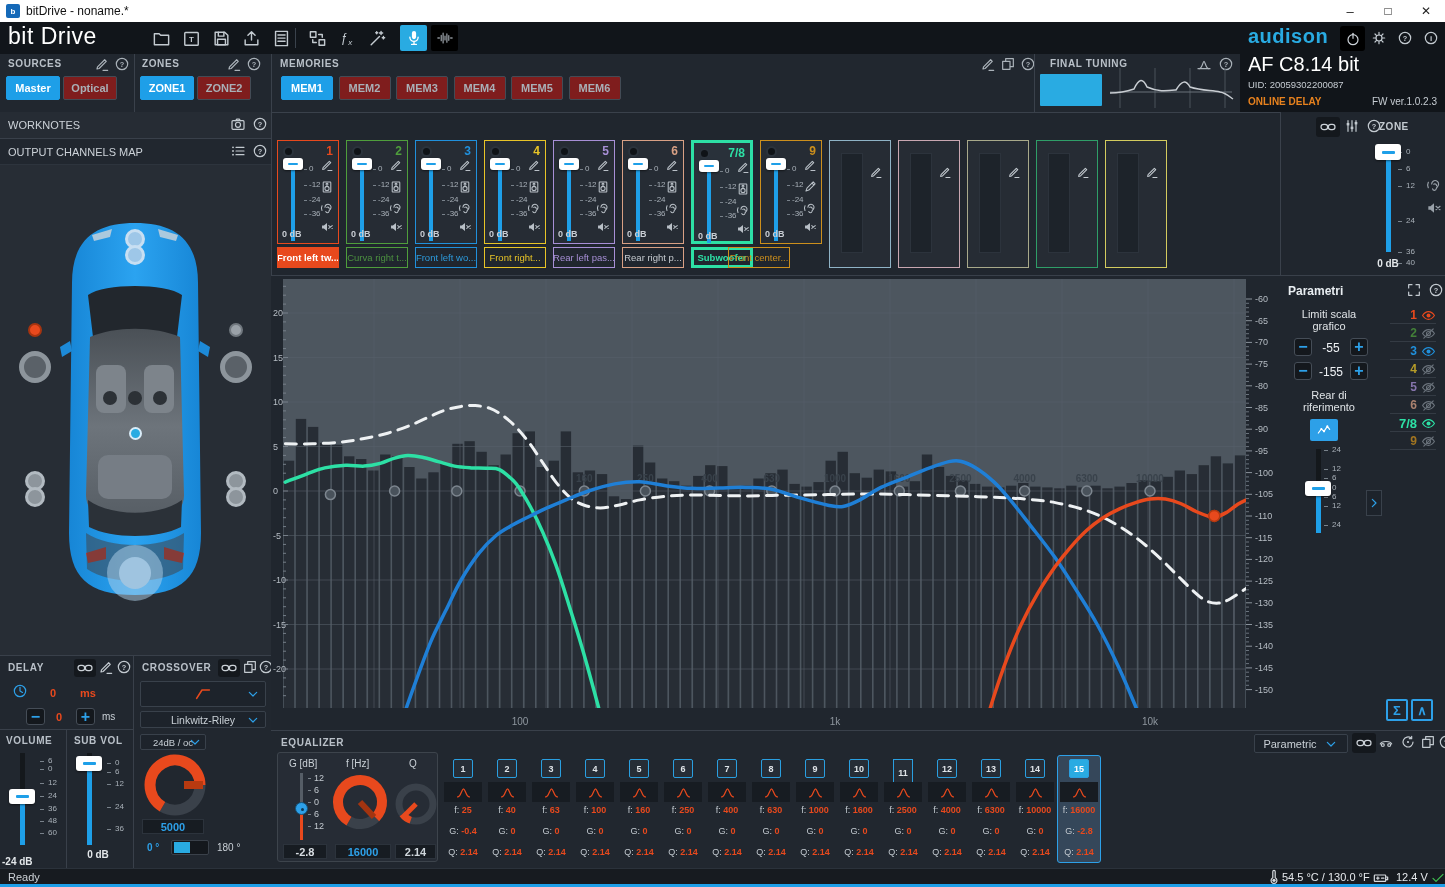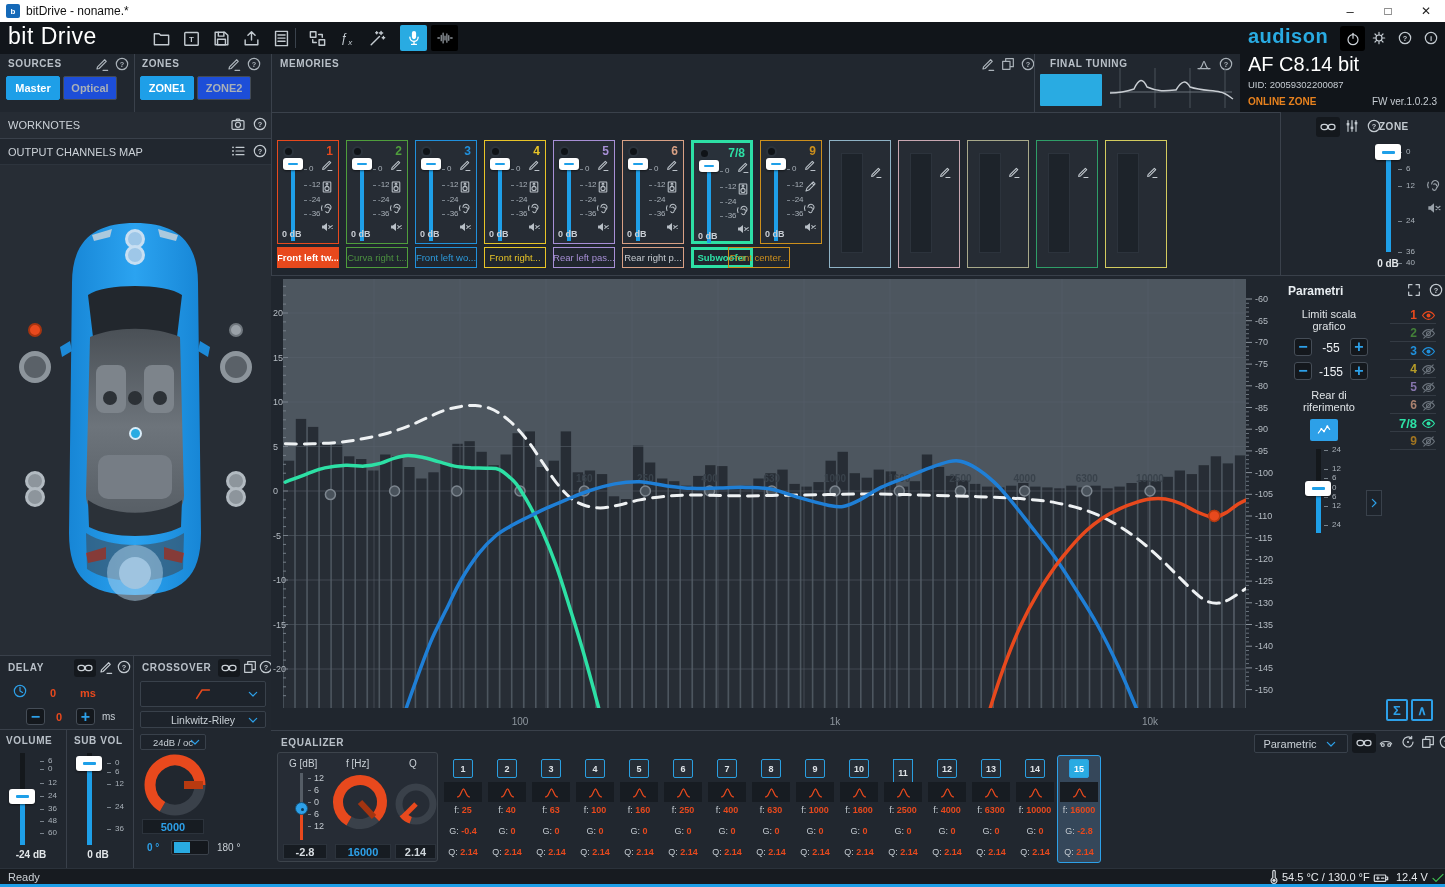--- a/index.html
+++ b/index.html
@@ -1,21 +1,21 @@
 <!DOCTYPE html>
 <html><head>
 <meta charset="utf-8">
 <style>
   *{margin:0;padding:0;box-sizing:border-box;font-family:"Liberation Sans",sans-serif}
   html,body{background:#12161b}
   #app{position:relative;width:1445px;height:887px;background:#20262e;overflow:hidden}
   .abs{position:absolute}
   .hdr{color:#b9c0c8;font-size:10px;font-weight:bold;letter-spacing:.6px}
   .icon{display:inline-flex;align-items:center;justify-content:center;color:#c3cad0;line-height:0}
-  .btn{display:flex;align-items:center;justify-content:center;font-size:11px;font-weight:bold;color:#a9b0b7;background:#1d4ed8;border:1px solid #434b55;border-radius:2px}
+  .btn{display:flex;align-items:center;justify-content:center;font-size:11px;font-weight:bold;color:#a9b0b7;background:#7f1d1d;border:1px solid #434b55;border-radius:2px}
   .btn.active{background:#1e9fe8;color:#fff;border-color:#1e9fe8}
   .vline{width:1px;background:#3a414b}
   .hline{height:1px;background:#3a414b}
   .led{border-radius:50%;background:#0f1317;border:2px solid #2b333c}
   .darkbox{background:#14181d;border-radius:3px;display:flex;align-items:center;justify-content:center}
   .dd{background:#1d232b;border:1px solid #39414b;border-radius:2px;display:flex;align-items:center;justify-content:center;color:#c9d0d6;font-size:11px;gap:6px}
   .valbox{background:#171c22;border:1px solid #2c333c;color:#d9dee3;font-size:11px;font-weight:bold;display:flex;align-items:center;justify-content:center}
   .tickdash{position:absolute;width:4px;height:1px;background:#79828b}
   .ticklab{position:absolute;color:#a9b1b9;font-size:8px;line-height:8px}
   .fhandle{position:absolute;background:#fff;border-radius:3px;box-shadow:0 1px 2px rgba(0,0,0,.5);display:flex;align-items:center;justify-content:center}
@@ -133,21 +133,21 @@
     <div class="abs icon" style="left:183px;top:8px">
         <span class="icon">
           <svg width="16" height="16" viewBox="0 0 24 24" fill="none" stroke="currentColor" stroke-width="1.8" stroke-linecap="round" stroke-linejoin="round">
             <circle cx="12" cy="12" r="8.5"></circle>
             <text x="12" y="16.5" font-size="12" font-weight="bold" text-anchor="middle" fill="currentColor" stroke="none">i</text>
           </svg>
         </span>
       </div>
     <div class="abs" style="left:8px;top:31px;font-size:20px;color:#fff">AF C8.14 bit</div>
     <div class="abs" style="left:8px;top:57px;font-size:9.5px;color:#c6ccd2">UID: 20059302200087</div>
-    <div class="abs" style="left:8px;top:74px;font-size:10px;font-weight:bold;color:#e8821e">ONLINE ZONE</div>
+    <div class="abs" style="left:8px;top:74px;font-size:10px;font-weight:bold;color:#e8821e">ONLINE DELAY</div>
     <div class="abs" style="right:8px;top:74px;font-size:10px;color:#c6ccd2">FW ver.1.0.2.3</div>
   </div>
 
   <div class="abs" id="sections" style="left:0;top:54px;width:1240px;height:58px;background:#21272f">
     <div class="abs hdr" style="left:8px;top:4px">SOURCES</div>
     <div class="abs icon" style="left:94px;top:2px">
         <span class="icon" style="color:#aab2b9">
           <svg width="16" height="16" viewBox="0 0 24 24" fill="none" stroke="currentColor" stroke-width="1.8" stroke-linecap="round" stroke-linejoin="round">
             <path d="M4.5 19.5l.8-3.2L16 5.6l2.4 2.4L7.7 18.7l-3.2.8z"></path>
             <path d="M13.5 21.5h7"></path>
@@ -183,20 +183,28 @@
             <text x="12" y="16" font-size="11" font-weight="bold" text-anchor="middle" fill="currentColor" stroke="none">?</text>
           </svg>
         </span>
       </div>
     <div id="zones-btns" class="abs" style="left:140px;top:22px;display:flex;gap:3px">
         <div class="btn active" style="width:54px;height:24px">ZONE1</div>
         <div class="btn " style="width:54px;height:24px">ZONE2</div>
       </div>
 
     <div class="abs hdr" style="left:280px;top:4px">MEMORIES</div>
+    <div id="mem-btns" class="abs" style="left:281px;top:22px;display:flex;gap:5.5px">
+        <div class="btn active" style="width:52px;height:24px">MEM1</div>
+        <div class="btn " style="width:52px;height:24px">MEM2</div>
+        <div class="btn " style="width:52px;height:24px">MEM3</div>
+        <div class="btn " style="width:52px;height:24px">MEM4</div>
+        <div class="btn " style="width:52px;height:24px">MEM5</div>
+        <div class="btn " style="width:52px;height:24px">MEM6</div>
+      </div>
     <div class="abs icon" style="left:980px;top:2px">
         <span class="icon" style="color:#aab2b9">
           <svg width="16" height="16" viewBox="0 0 24 24" fill="none" stroke="currentColor" stroke-width="1.8" stroke-linecap="round" stroke-linejoin="round">
             <path d="M4.5 19.5l.8-3.2L16 5.6l2.4 2.4L7.7 18.7l-3.2.8z"></path>
             <path d="M13.5 21.5h7"></path>
           </svg>
         </span>
       </div>
     <div class="abs icon" style="left:1000px;top:2px">
         <span class="icon" style="color:#aab2b9">
@@ -366,21 +374,21 @@
     <div class="abs" style="left:50px;top:31px;font-size:11px;font-weight:bold;color:#e8491d">0</div>
     <div class="abs" style="left:80px;top:31px;font-size:11px;font-weight:bold;color:#e8491d">ms</div>
     <div class="abs darkbox" style="left:26px;top:52px;width:19px;height:17px;border:1px solid #454d57;color:#2da0e8;font-weight:bold">−</div>
     <div class="abs" style="left:56px;top:55px;font-size:11px;font-weight:bold;color:#e8491d">0</div>
     <div class="abs darkbox" style="left:76px;top:52px;width:19px;height:17px;border:1px solid #454d57;color:#2da0e8;font-weight:bold">+</div>
     <div class="abs" style="left:102px;top:55px;font-size:10px;color:#c9d0d6">ms</div>
   </div>
 
   <div class="abs" id="volpanel" style="left:0;top:729px;width:66px;height:139px;background:#21272f;border-top:1px solid #39404a">
     <div class="abs hdr" style="left:6px;top:5px">VOLUME</div>
-    <div class="abs" style="left:2px;top:119px;width:58px;text-align:center;font-size:10px;font-weight:bold;color:#e3e7ea">-24 dB</div>
+    <div class="abs" style="left:2px;top:126px;width:58px;text-align:left;font-size:10px;font-weight:bold;color:#e3e7ea">-24 dB</div>
   <div class="abs" style="left:19.5px;top:23px;width:5px;height:92px;background:#14181c"></div>
       <div class="abs" style="left:19.5px;top:66px;width:5px;height:49px;background:#1e9fe8"></div>
       <div class="tickdash" style="left:40px;top:31px"></div>
       <div class="ticklab" style="left:48px;top:27px">6</div>
       <div class="tickdash" style="left:40px;top:39px"></div>
       <div class="ticklab" style="left:48px;top:35px">0</div>
       <div class="tickdash" style="left:40px;top:53px"></div>
       <div class="ticklab" style="left:48px;top:49px">12</div>
       <div class="tickdash" style="left:40px;top:66px"></div>
       <div class="ticklab" style="left:48px;top:62px">24</div>

